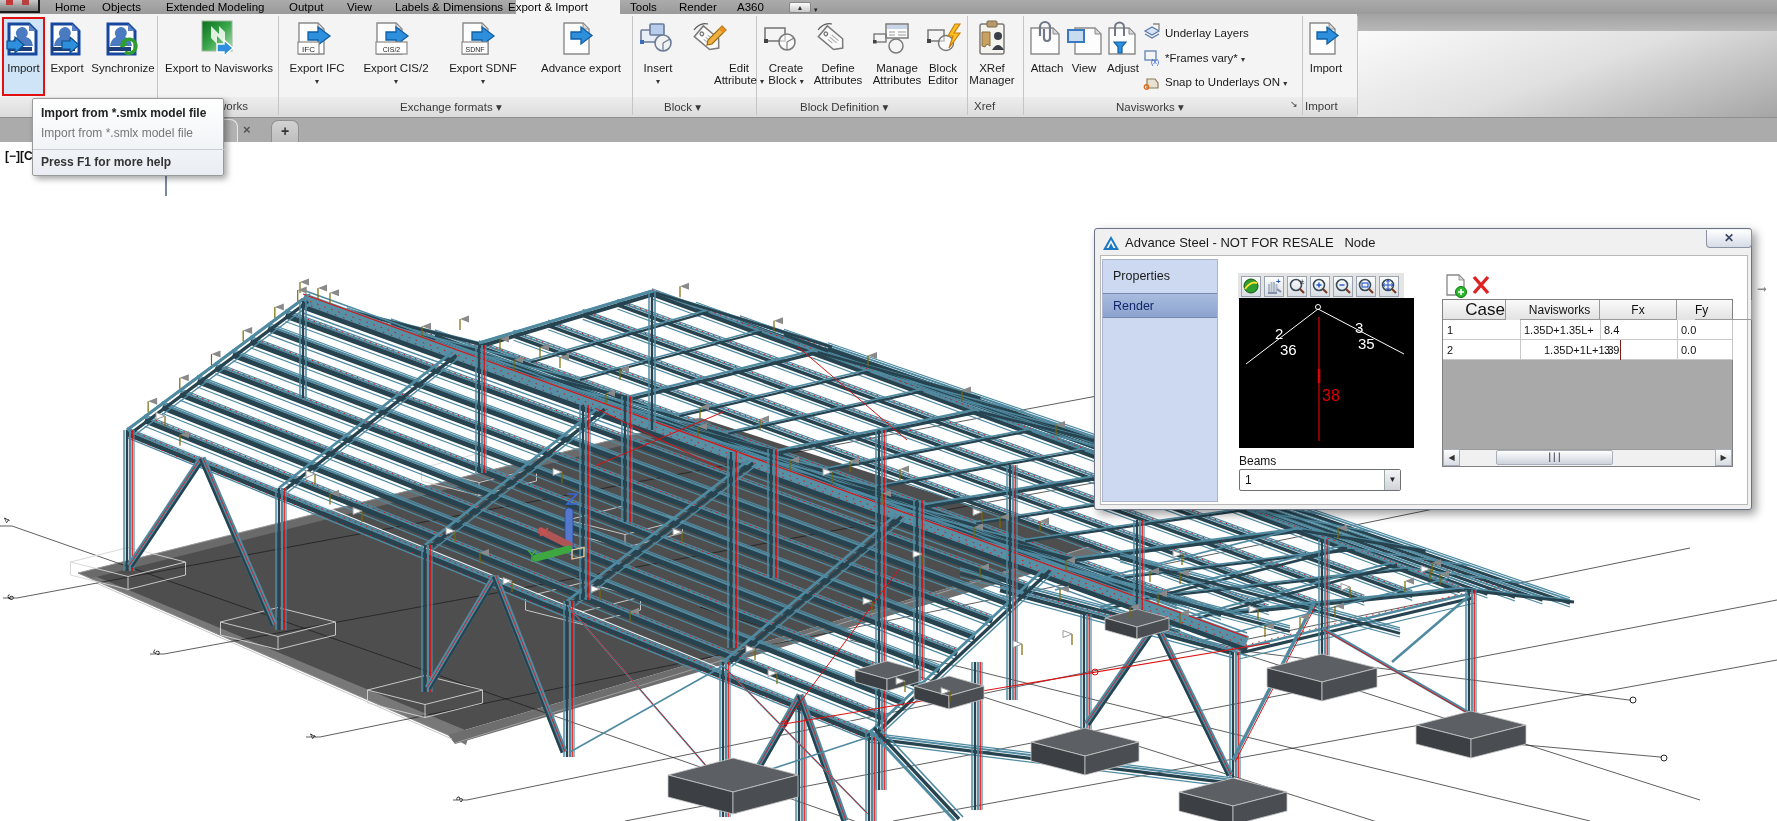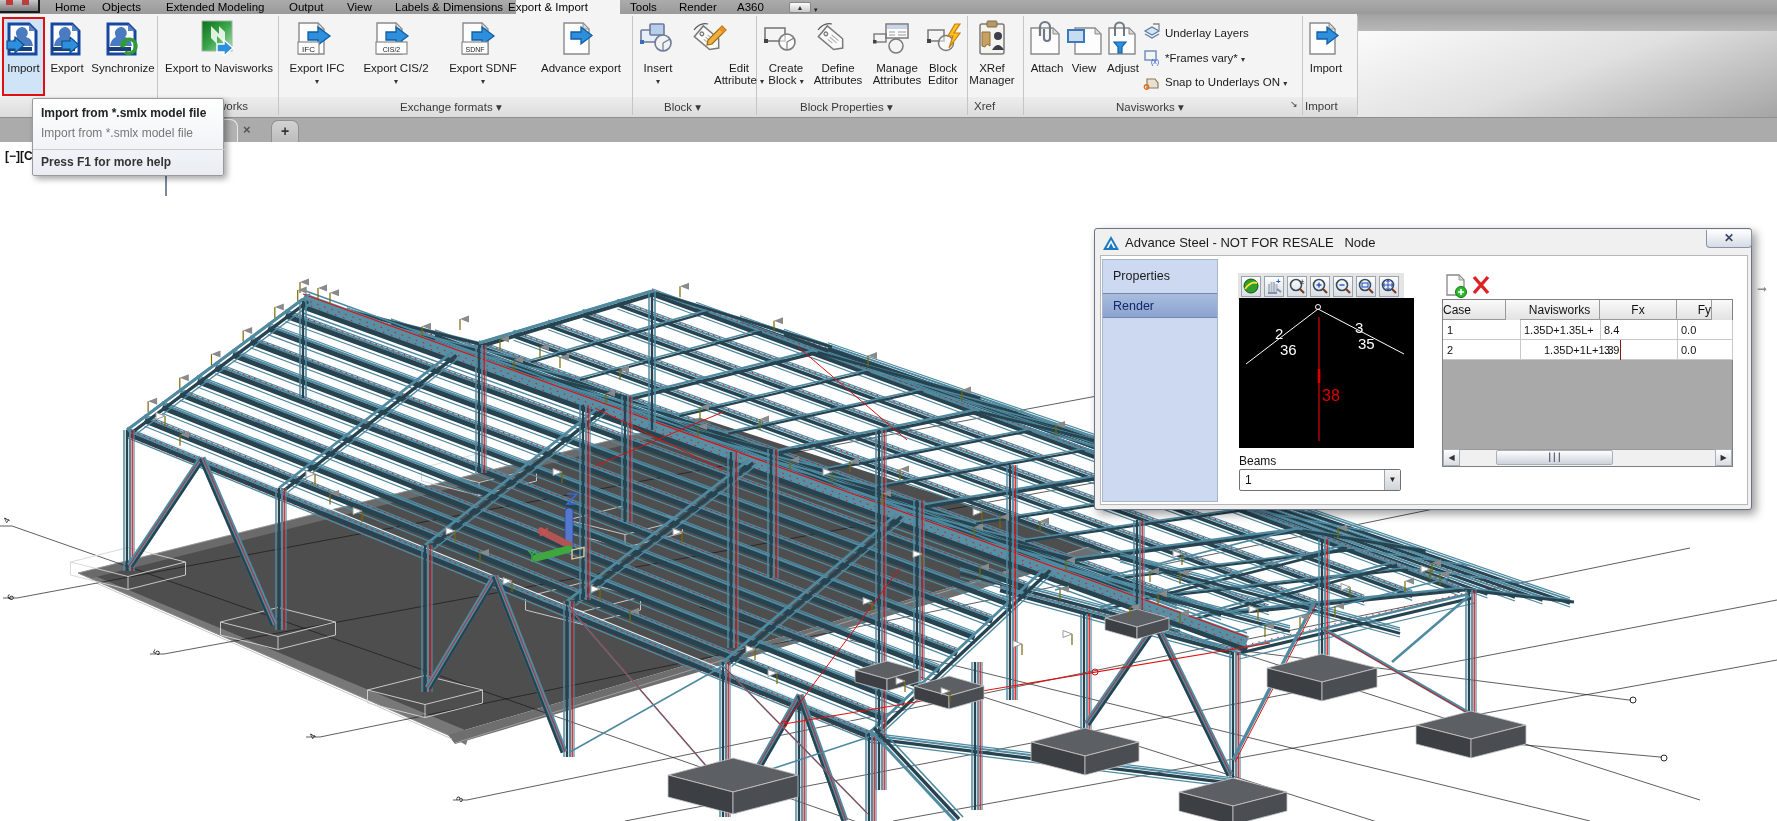--- a/index.html
+++ b/index.html
@@ -864,21 +864,21 @@
 <div class="blabel" style="left:1165px;top:76px;width:160px;text-align:left">Snap to Underlays ON <span class="dd">▾</span></div>
 <svg style="position:absolute;left:1306px;top:22px" width="40" height="36" viewBox="0 0 40 36">
     <path d="M4 1 h19 l6 6 v25 h-25 z" fill="#fdfdfd" stroke="#8a8a8a" stroke-width="1.4"></path>
     <path d="M23 1 l6 6 h-6 z" fill="#d8d8d8" stroke="#8a8a8a" stroke-width="1"></path>
     <path d="M11 10 h10 v-5 l11 8.5 -11 8.5 v-5 h-10 z" fill="#2e8fdd" stroke="#0f5fa5" stroke-width="1.3"></path>
   </svg>
 <div class="blabel" style="left:1300px;top:62px;width:52px">Import</div>
 <div class="plabel" style="left:218px">works</div>
 <div class="plabel" style="left:400px">Exchange formats ▾</div>
 <div class="plabel" style="left:664px">Block ▾</div>
-<div class="plabel" style="left:800px">Block Properties ▾</div>
+<div class="plabel" style="left:800px">Block Definition ▾</div>
 <div class="plabel" style="left:974px">Xref</div>
 <div class="plabel" style="left:1116px">Navisworks ▾</div>
 <div class="plabel" style="left:1305px">Import</div>
 <div class="plabel" style="left:1290px;top:99px;font-size:9px">↘</div>
 <div class="abs" id="tabbar"></div>
 <div class="abs" style="left:60px;top:119px;width:178px;height:23px;border:1px solid #e8e8e8;border-bottom:none;border-radius:8px 8px 0 0;background:#b2b2b2"></div>
 <div class="abs" style="left:243px;top:122px;width:14px;height:14px;color:#555;font-size:13px;font-weight:bold">×</div>
 <div class="abs" style="left:271px;top:120px;width:28px;height:22px;background:linear-gradient(#d2d2d2,#bdbdbd);border:1px solid #909090;border-bottom:none;border-radius:7px 7px 0 0;text-align:center;color:#333;font-size:14px;line-height:20px;font-weight:bold">+</div>
 <div class="abs" style="left:5px;top:149px;font-size:12px;font-weight:bold;color:#111">[−][C</div>
 <div class="abs" style="left:32px;top:98px;width:192px;height:78px;background:linear-gradient(#ffffff,#e9edf3);border:1px solid #9a9a9a;box-shadow:3px 3px 6px rgba(0,0,0,0.35);border-radius:2px">
@@ -961,24 +961,24 @@
 <div style="position:absolute;left:289px;top:241px;width:16px;height:20px;background:linear-gradient(#f4f4f4,#d0d4da);border-left:1px solid #9aa;text-align:center;font-size:8px;line-height:20px;color:#222">▼</div>
 <svg style="position:absolute;left:348px;top:44px" width="50 " height="26" viewBox="0 0 50 26">
 <path d="M4 2 h12 l5 5 v15 h-17 z" fill="#fdfdfd" stroke="#888" stroke-width="1.3"></path>
 <path d="M16 2 l5 5 h-5 z" fill="#d8d8d8" stroke="#888" stroke-width="0.8"></path>
 <circle cx="18" cy="19" r="5.5" fill="#2db82d" stroke="#0a7a0a" stroke-width="1"></circle>
 <path d="M18 16 v6 M15 19 h6" stroke="#ffffff" stroke-width="1.6"></path>
 <path d="M31 4 l14 16 M45 4 l-14 16" stroke="#dd2222" stroke-width="3.4"></path>
 </svg>
 <div style="position:absolute;left:347px;top:70px;width:291px;height:168px;border:1px solid #808080;background:#a9a9a9"></div>
 <div style="position:absolute;left:348px;top:71px;width:289px;height:20px;background:linear-gradient(#fafafa,#e2e2e2)"></div>
-<div style="position:absolute;left:348px;top:71px;width:63px;height:20px;border-right:1px solid #9a9a9a;border-bottom:1px solid #9a9a9a;font-size:12px;text-align:left;line-height:20px;color:#111">Case</div>
+<div style="position:absolute;left:348px;top:71px;width:63px;height:20px;border-right:1px solid #9a9a9a;border-bottom:1px solid #9a9a9a;font-size:17px;text-align:right;line-height:20px;color:#111">Case</div>
 <div style="position:absolute;left:425px;top:71px;width:80px;height:20px;border-right:1px solid #9a9a9a;border-bottom:1px solid #9a9a9a;font-size:12px;text-align:center;line-height:20px;color:#111">Navisworks</div>
 <div style="position:absolute;left:505px;top:71px;width:77px;height:20px;border-right:1px solid #9a9a9a;border-bottom:1px solid #9a9a9a;font-size:12px;text-align:center;line-height:20px;color:#111">Fx</div>
-<div style="position:absolute;left:560px;top:71px;width:57px;height:20px;border-right:1px solid #9a9a9a;border-bottom:1px solid #9a9a9a;font-size:12px;text-align:right;line-height:20px;color:#111">Fy</div>
+<div style="position:absolute;left:600px;top:71px;width:57px;height:20px;border-right:1px solid #9a9a9a;border-bottom:1px solid #9a9a9a;font-size:12px;text-align:left;line-height:20px;color:#111">Fy</div>
 <div style="position:absolute;left:348px;top:91px;width:289px;height:20px;background:#ffffff;border-bottom:1px solid #c8c8c8"></div>
 <div style="position:absolute;left:349px;top:91px;width:77px;height:20px;border-right:1px solid #c8c8c8;font-size:11px;line-height:20px;color:#111;padding-left:3px;white-space:nowrap;overflow:hidden">1</div>
 <div style="position:absolute;left:426px;top:91px;width:80px;height:20px;border-right:1px solid #c8c8c8;font-size:11px;line-height:20px;color:#111;padding-left:3px;white-space:nowrap;overflow:hidden">1.35D+1.35L+</div>
 <div style="position:absolute;left:506px;top:91px;width:77px;height:20px;border-right:1px solid #c8c8c8;font-size:11px;line-height:20px;color:#111;padding-left:3px;white-space:nowrap;overflow:hidden">8.4</div>
 <div style="position:absolute;left:583px;top:91px;width:55px;height:20px;border-right:1px solid #c8c8c8;font-size:11px;line-height:20px;color:#111;padding-left:3px;white-space:nowrap;overflow:hidden">0.0</div>
 <div style="position:absolute;left:348px;top:111px;width:289px;height:20px;background:#ffffff;border-bottom:1px solid #c8c8c8"></div>
 <div style="position:absolute;left:349px;top:111px;width:77px;height:20px;border-right:1px solid #c8c8c8;font-size:11px;line-height:20px;color:#111;padding-left:3px;white-space:nowrap;overflow:hidden">2</div>
 <div style="position:absolute;left:446px;top:111px;width:80px;height:20px;border-right:1px solid #7f1d1d;font-size:11px;line-height:20px;color:#111;padding-left:3px;white-space:nowrap;overflow:hidden">1.35D+1L+1.3</div>
 <div style="position:absolute;left:506px;top:111px;width:77px;height:20px;border-right:1px solid #c8c8c8;font-size:11px;line-height:20px;color:#111;padding-left:3px;white-space:nowrap;overflow:hidden">3.9</div>
 <div style="position:absolute;left:583px;top:111px;width:55px;height:20px;border-right:1px solid #c8c8c8;font-size:11px;line-height:20px;color:#111;padding-left:3px;white-space:nowrap;overflow:hidden">0.0</div>

